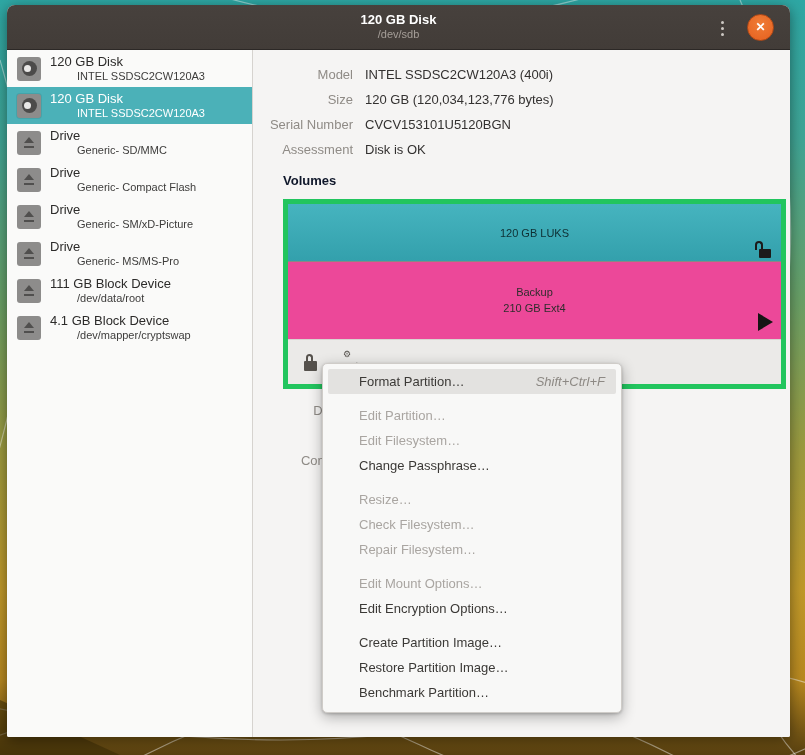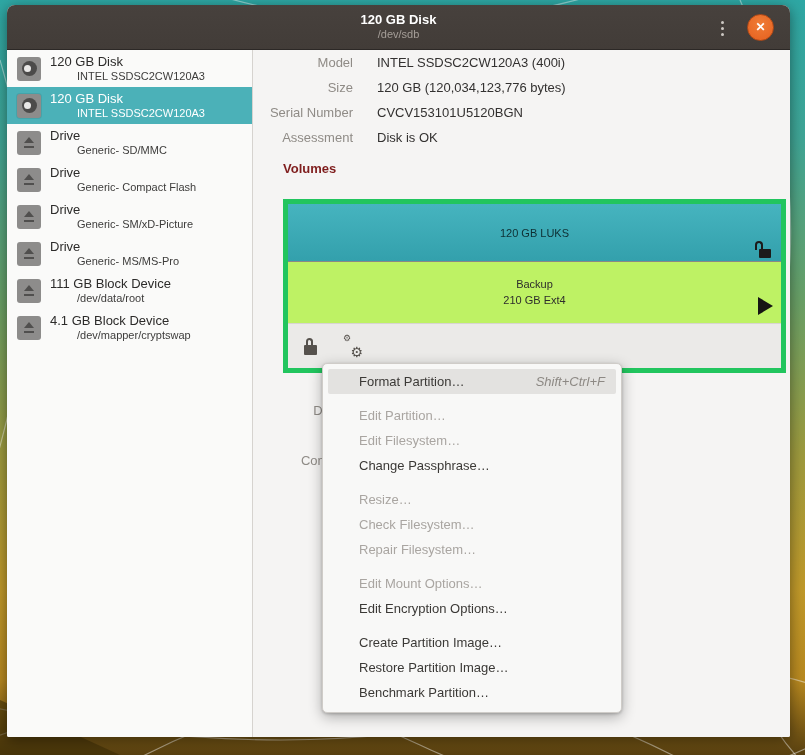--- a/index.html
+++ b/index.html
@@ -68,34 +68,34 @@
   .eject-glyph { position:relative; width:12px; height:11px; }
   .eject-glyph::before { content:""; position:absolute; left:1px; top:0;
     border-left:5px solid transparent; border-right:5px solid transparent;
     border-bottom:6px solid #504f4e; }
   .eject-glyph::after { content:""; position:absolute; left:1px; bottom:0; width:10px; height:2px;
     background:#504f4e; }
 
   
   .main { position:absolute; left:247px; top:45px; right:0; bottom:0; background:#f5f4f3;
     border-radius:0 0 2px 0; }
-  .detail-grid { display:grid; grid-template-columns:99px 1fr; column-gap:24px; padding-top:0; }
+  .detail-grid { display:grid; grid-template-columns:99px 1fr; column-gap:12px; padding-top:12px; }
   .detail-grid .lbl { text-align:right; font-size:13px; color:#8f8b86; line-height:25px; }
   .detail-grid .val { font-size:13px; color:#333130; line-height:25px; }
 
-  .volumes-heading { font-size:13px; font-weight:bold; color:#7f1d1d; margin:11px 0 0 29px; }
+  .volumes-heading { font-size:13px; font-weight:bold; color:#0f172a; margin:11px 0 0 29px; }
 
   .vol-widget { position:absolute; left:29px; right:4px; top:149px;
     border:5px solid #22c55e; background:#fdfdfc; }
   .vol-luks { height:58px; position:relative;
     background:linear-gradient(180deg,#46b4bf,#33a0ac);
     border-bottom:1px solid #8b8885;
     display:flex; align-items:center; justify-content:center; }
   .vol-luks .luks-label { font-size:11px; color:#0e2f33; }
-  .vol-ext { height:62px; position:relative; background:#bef264; border-bottom:1px solid #d8d5d1;
+  .vol-ext { height:78px; position:relative; background:#ec4899; border-bottom:1px solid #d8d5d1;
     display:flex; flex-direction:column; align-items:center; justify-content:center; }
   .vol-ext .l1, .vol-ext .l2 { font-size:11px; color:#2e2d2c; line-height:1.45; }
   .vol-toolbar { height:44px; background:#ebeae8; display:flex; align-items:center;
     padding-left:15px; gap:24px; }
 
   
   .padlock { position:relative; width:16px; height:17px; }
   .padlock .body { position:absolute; bottom:0; left:2px; width:12px; height:9px;
     background:#1c1b1a; border-radius:1px; }
   .padlock.open .shackle { position:absolute; left:-2px; top:0; width:8px; height:9px;

